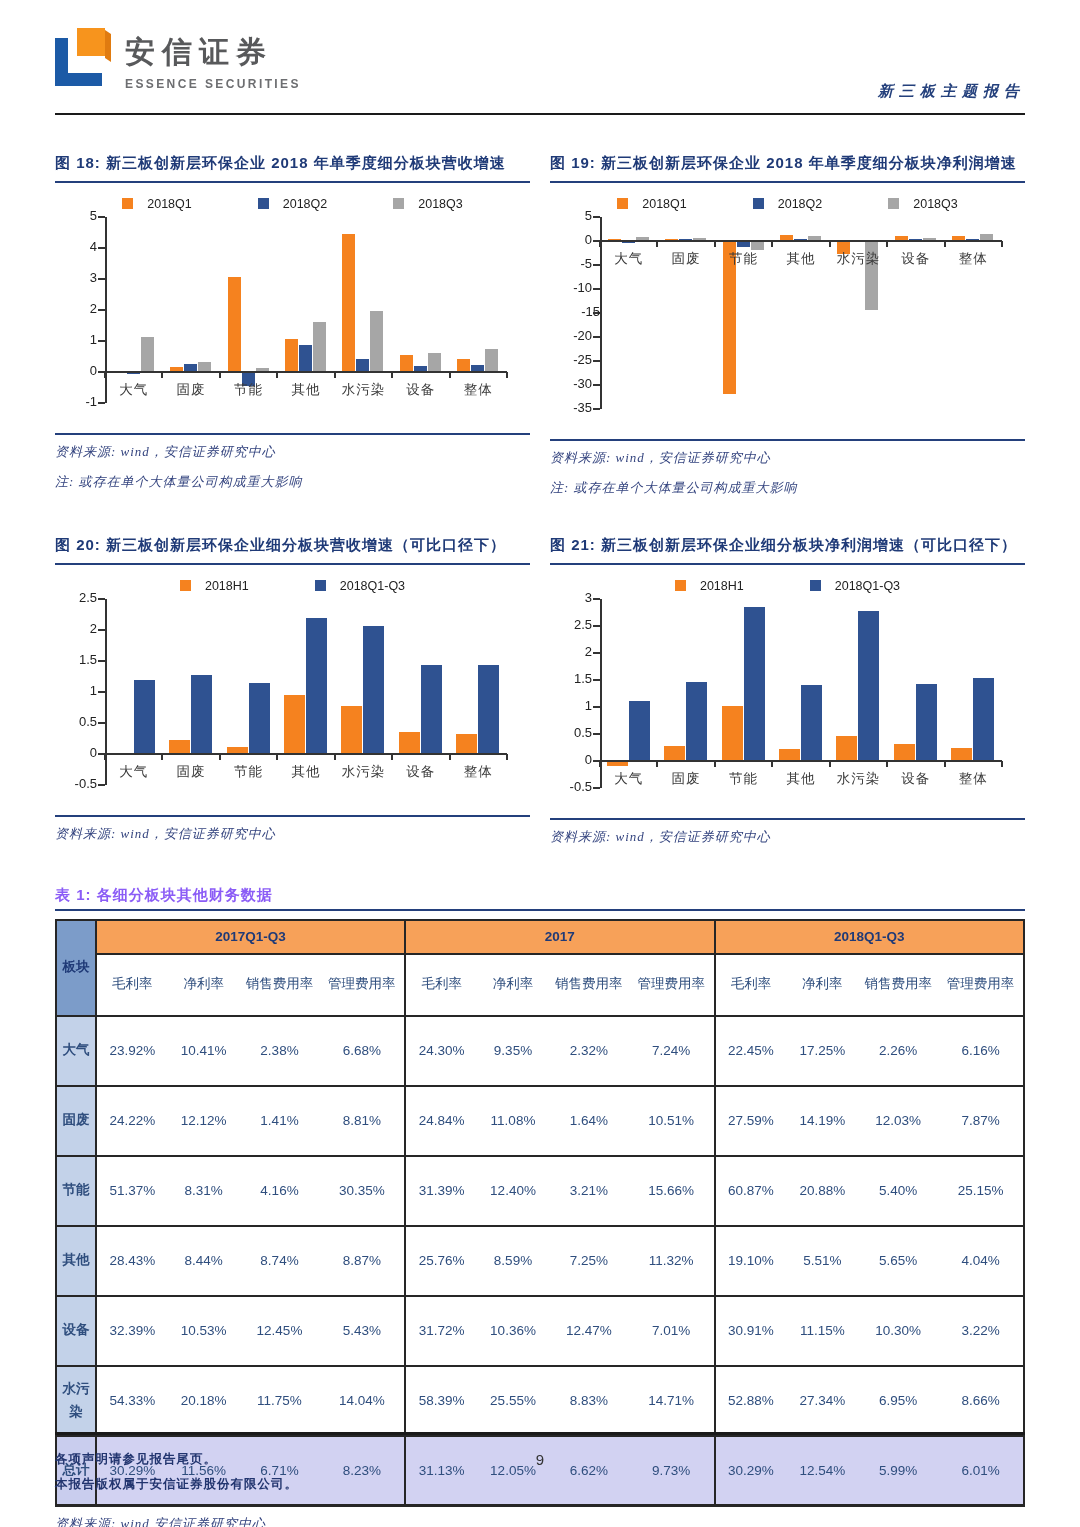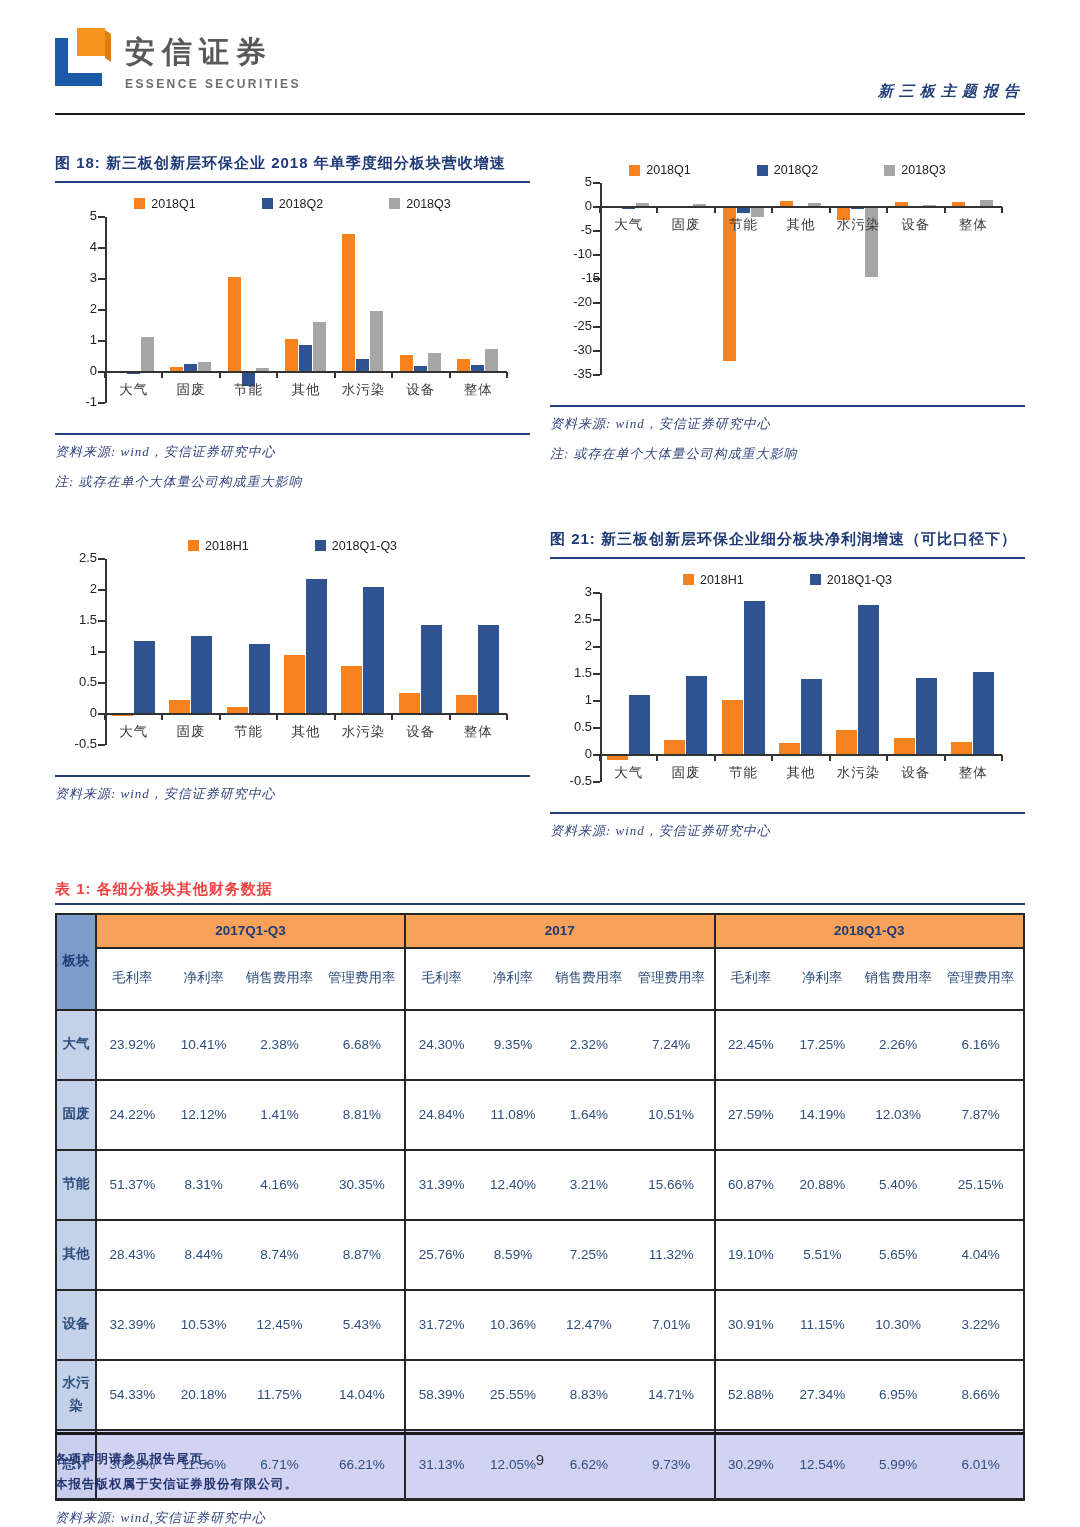--- a/index.html
+++ b/index.html
@@ -18,33 +18,33 @@
   .brand-cn { font-size:30px; font-weight:bold; color:#58595b; letter-spacing:7px; }
   .brand-en { font-size:12px; color:#6d6e71; letter-spacing:2.4px; margin-top:4px; font-weight:bold; }
   .report-type { position:absolute; right:55px; bottom:14px; font-family:"Liberation Serif", serif; font-style:italic; font-weight:bold; font-size:15px; color:#24407c; letter-spacing:6px; }
   .header-rule { position:absolute; left:55px; right:55px; bottom:0; height:2px; background:#1a1a1a; }
 
   
   .fig-row { display:flex; gap:20px; padding:0 55px; margin-top:34px; }
   .figure { width:475px; }
   .fig-title { font-size:15px; font-weight:bold; color:#1f3a77; line-height:1.85; letter-spacing:1px; border-bottom:2px solid #24407c; padding-bottom:4px; }
   .legend { display:flex; justify-content:center; gap:66px; margin:14px 0 6px 0; }
-  .legend-item { display:flex; align-items:center; gap:6px; }
+  .legend-item { display:flex; align-items:center; gap:14px; }
   .swatch { width:11px; height:11px; display:inline-block; }
   .legend-label { font-size:12.5px; color:#222; }
   .chart-area { position:relative; margin-top:4px; }
   .ytick-label { font-size:13px; color:#222; text-align:right; }
   .cat-label { font-size:13.5px; color:#3a3a3a; text-align:center; letter-spacing:1px; }
   .fig-source { border-top:2px solid #24407c; margin-top:14px; padding-top:8px;
                 font-family:"Liberation Serif", serif; font-style:italic; font-size:13px; color:#34447f; letter-spacing:1px; }
   .fig-note { font-family:"Liberation Serif", serif; font-style:italic; font-size:13px; color:#34447f; margin-top:12px; letter-spacing:1px; }
 
   
   .table-block { padding:0 55px; margin-top:40px; }
-  .table-title { font-size:15px; font-weight:bold; color:#ef4444; letter-spacing:1px; border-bottom:2px solid #24407c; padding-bottom:4px; margin-bottom:0; }
+  .table-title { font-size:15px; font-weight:bold; color:#8b5cf6; letter-spacing:1px; border-bottom:2px solid #24407c; padding-bottom:4px; margin-bottom:0; }
   table.fin { width:100%; border-collapse:collapse; margin-top:8px; border-top:2px solid #262626; border-bottom:3px solid #262626; border-left:2px solid #262626; border-right:2px solid #262626; }
   table.fin th, table.fin td { font-size:13.5px; text-align:center; vertical-align:middle; }
   th.corner { background:#7c9cc9; color:#1f3a77; font-weight:bold; width:40px; word-break:break-all; line-height:1.7; font-size:14px; border-right:2px solid #262626; }
   th.group-head { background:#f7a159; color:#1f3a77; font-weight:bold; font-size:14.5px; height:34px; }
   tr.subhead th { background:#ffffff; color:#2f4e7e; font-weight:normal; height:62px; padding:4px 6px; line-height:1.5; }
   tr.subhead { border-bottom:2px solid #262626; }
   tr.ghrow { border-bottom:2px solid #262626; }
   table.fin tbody tr { border-bottom:2px solid #262626; }
   table.fin tbody th.row-header { background:#c3d2e9; color:#2f4e7e; font-weight:bold; word-break:break-all; line-height:1.7; padding:8px 0; border-right:2px solid #262626; }
   table.fin tbody td { color:#2f4e7e; height:70px; padding:4px 2px; }
@@ -151,20 +151,21 @@
             <div class="ytick-label" style="position: absolute; left: 2px; top: 84px; width: 40px;">2</div>
             <div class="ytick-label" style="position: absolute; left: 2px; top: 115px; width: 40px;">1</div>
             <div class="ytick-label" style="position: absolute; left: 2px; top: 146px; width: 40px;">0</div>
             <div class="ytick-label" style="position: absolute; left: 2px; top: 177px; width: 40px;">-1</div>
           </div>
       </div>
       <div class="fig-source">资料来源: wind，安信证券研究中心</div>
       <div class="fig-note">注: 或存在单个大体量公司构成重大影响</div>
     </div>
     <div class="figure">
+      <div class="fig-title">图 19: 新三板创新层环保企业 2018 年单季度细分板块净利润增速</div>
       <div class="fig-chart">
         <div class="legend">
             <div class="legend-item">
               <span class="swatch" style="background: rgb(245, 130, 31);"></span>
               <span class="legend-label">2018Q1</span>
             </div>
             <div class="legend-item">
               <span class="swatch" style="background: rgb(47, 82, 145);"></span>
               <span class="legend-label">2018Q2</span>
             </div>
@@ -234,20 +235,21 @@
             <div class="ytick-label" style="position: absolute; left: 2px; top: 183px; width: 40px;">-35</div>
           </div>
       </div>
       <div class="fig-source">资料来源: wind，安信证券研究中心</div>
       <div class="fig-note">注: 或存在单个大体量公司构成重大影响</div>
     </div>
   </div>
 
   <div class="fig-row">
     <div class="figure">
+      <div class="fig-title">图 20: 新三板创新层环保企业细分板块营收增速（可比口径下）</div>
       <div class="fig-chart">
         <div class="legend">
             <div class="legend-item">
               <span class="swatch" style="background: rgb(245, 130, 31);"></span>
               <span class="legend-label">2018H1</span>
             </div>
             <div class="legend-item">
               <span class="swatch" style="background: rgb(47, 82, 145);"></span>
               <span class="legend-label">2018Q1-Q3</span>
             </div>
@@ -502,21 +504,21 @@
             <td class="group-start">52.88%</td>
             <td>27.34%</td>
             <td>6.95%</td>
             <td>8.66%</td>
           </tr>
           <tr class="total-row">
             <th class="row-header">总计</th>
             <td class="group-start">30.29%</td>
             <td>11.56%</td>
             <td>6.71%</td>
-            <td>66.21%</td>
+            <td>8.23%</td>
             <td class="group-start">31.13%</td>
             <td>12.05%</td>
             <td>6.62%</td>
             <td>9.73%</td>
             <td class="group-start">30.29%</td>
             <td>12.54%</td>
             <td>5.99%</td>
             <td>6.01%</td>
           </tr>
         </tbody>

